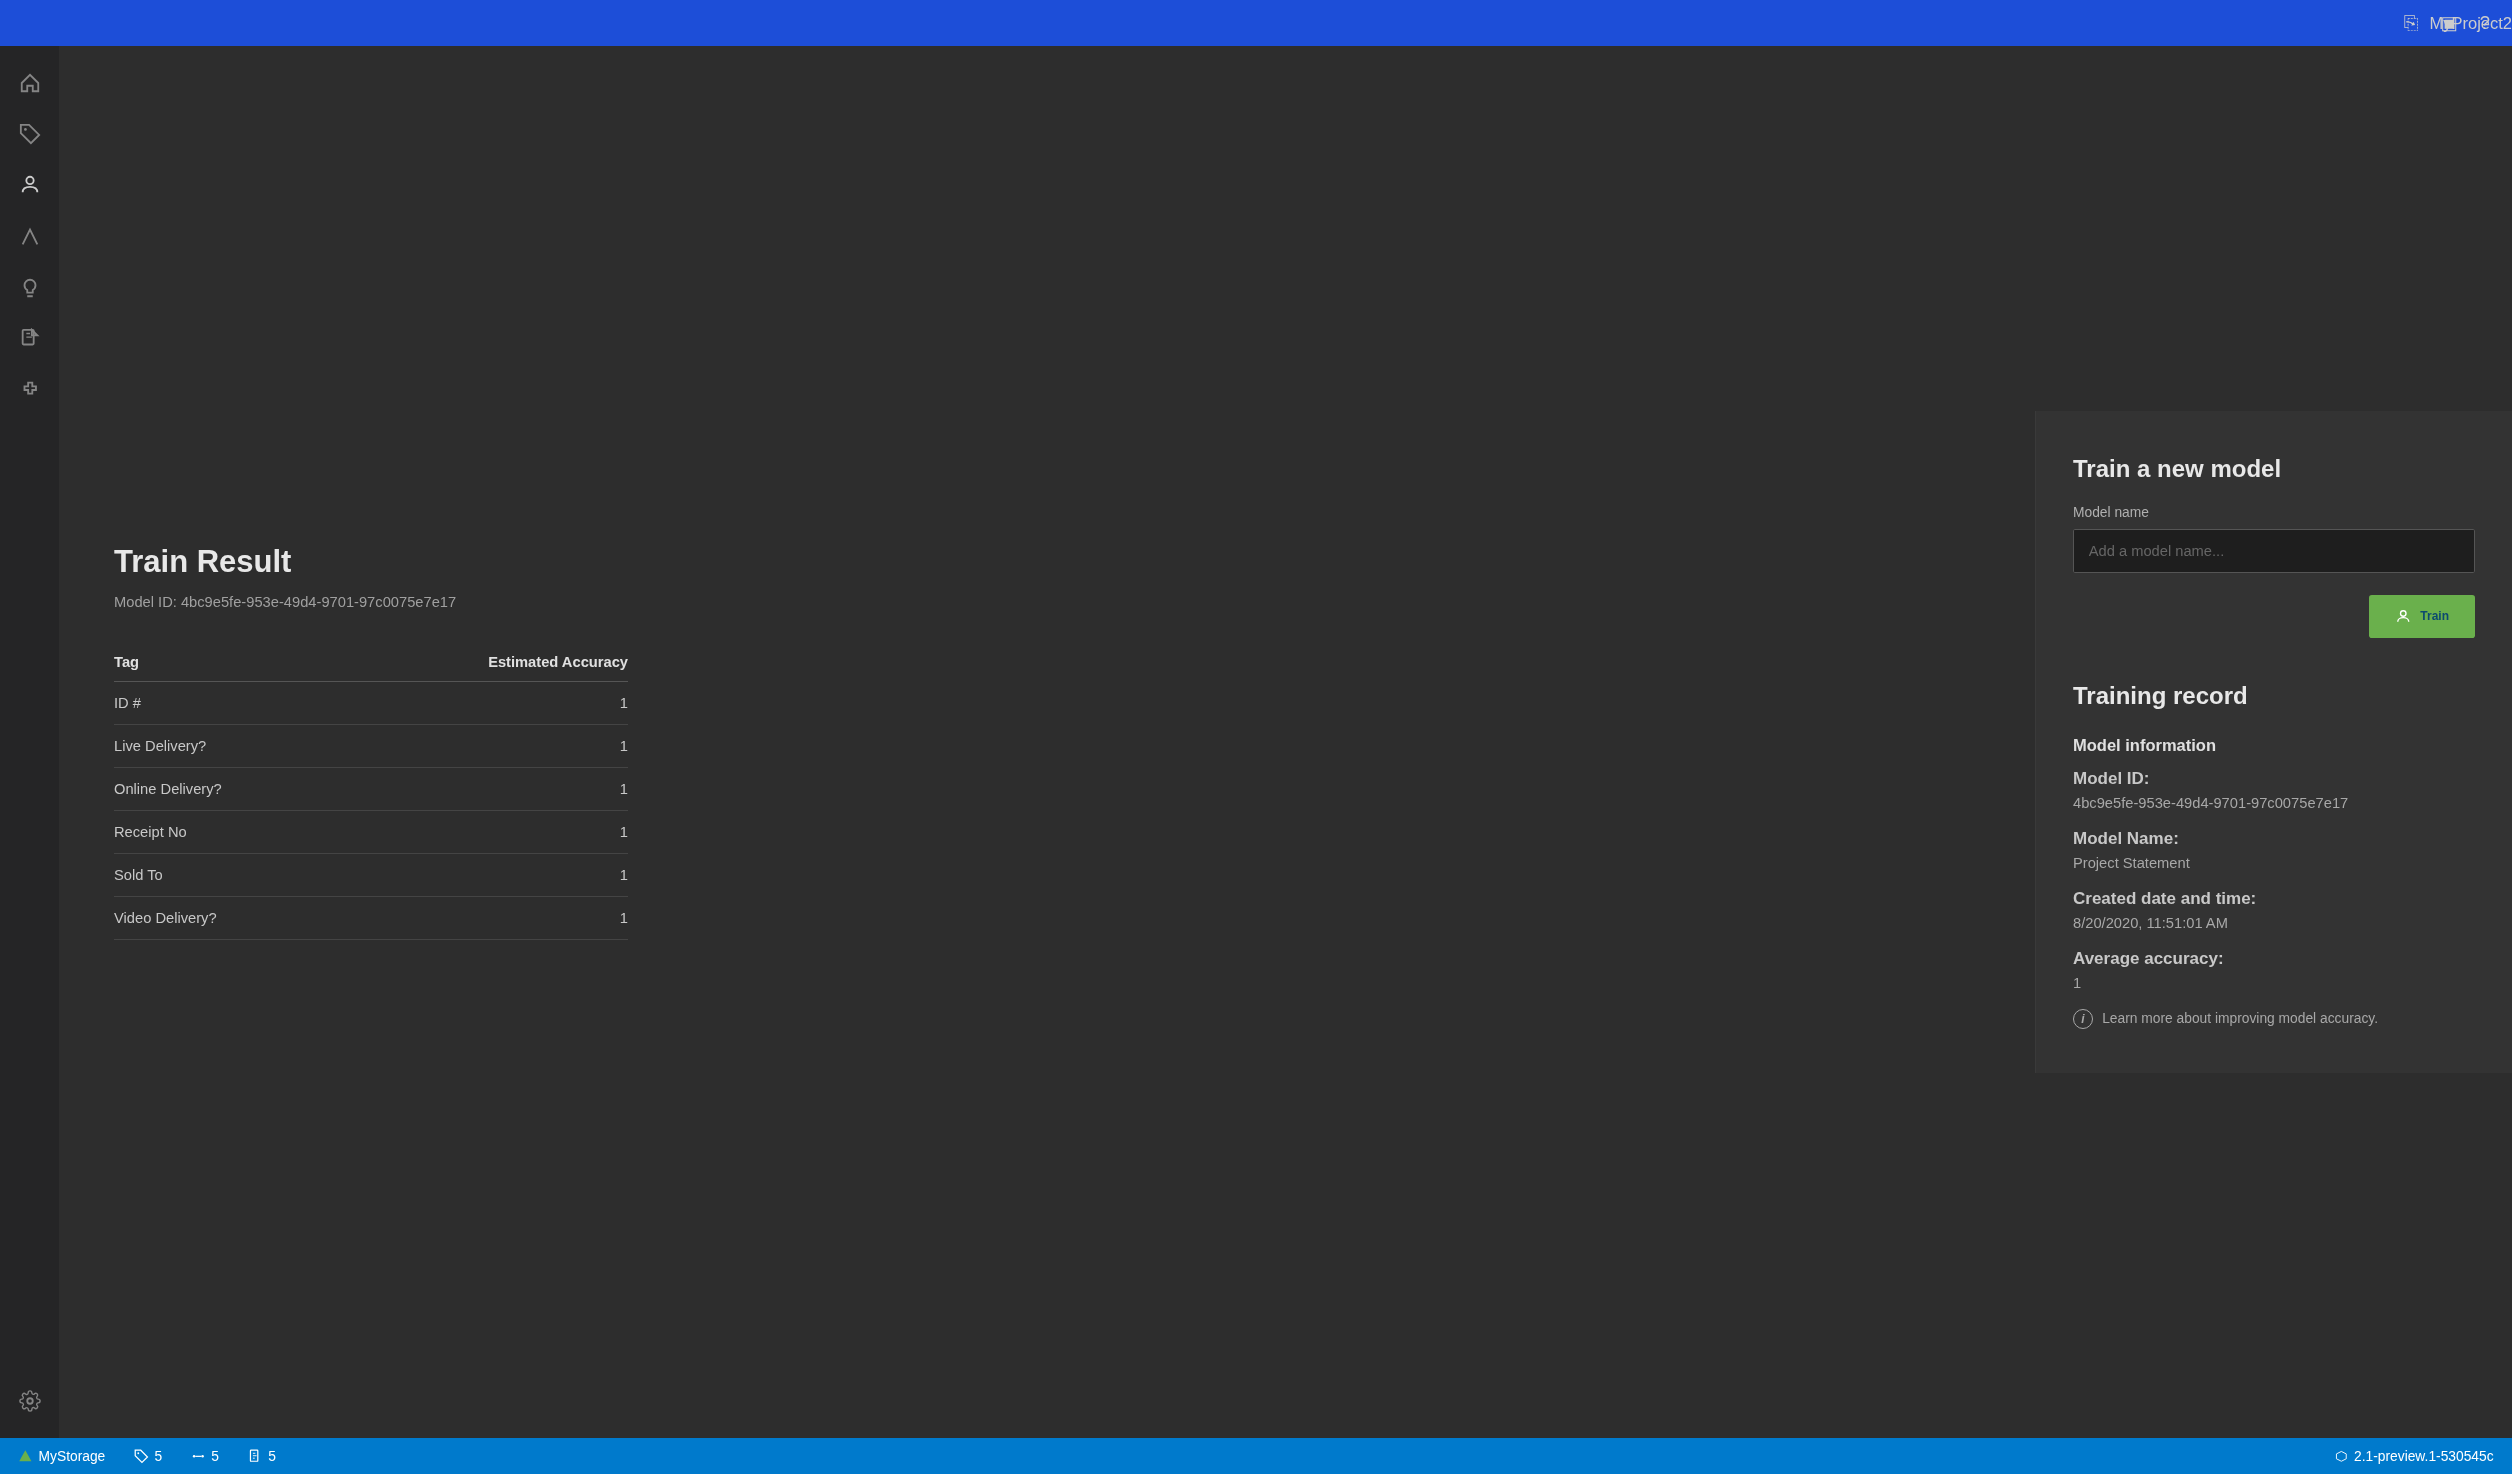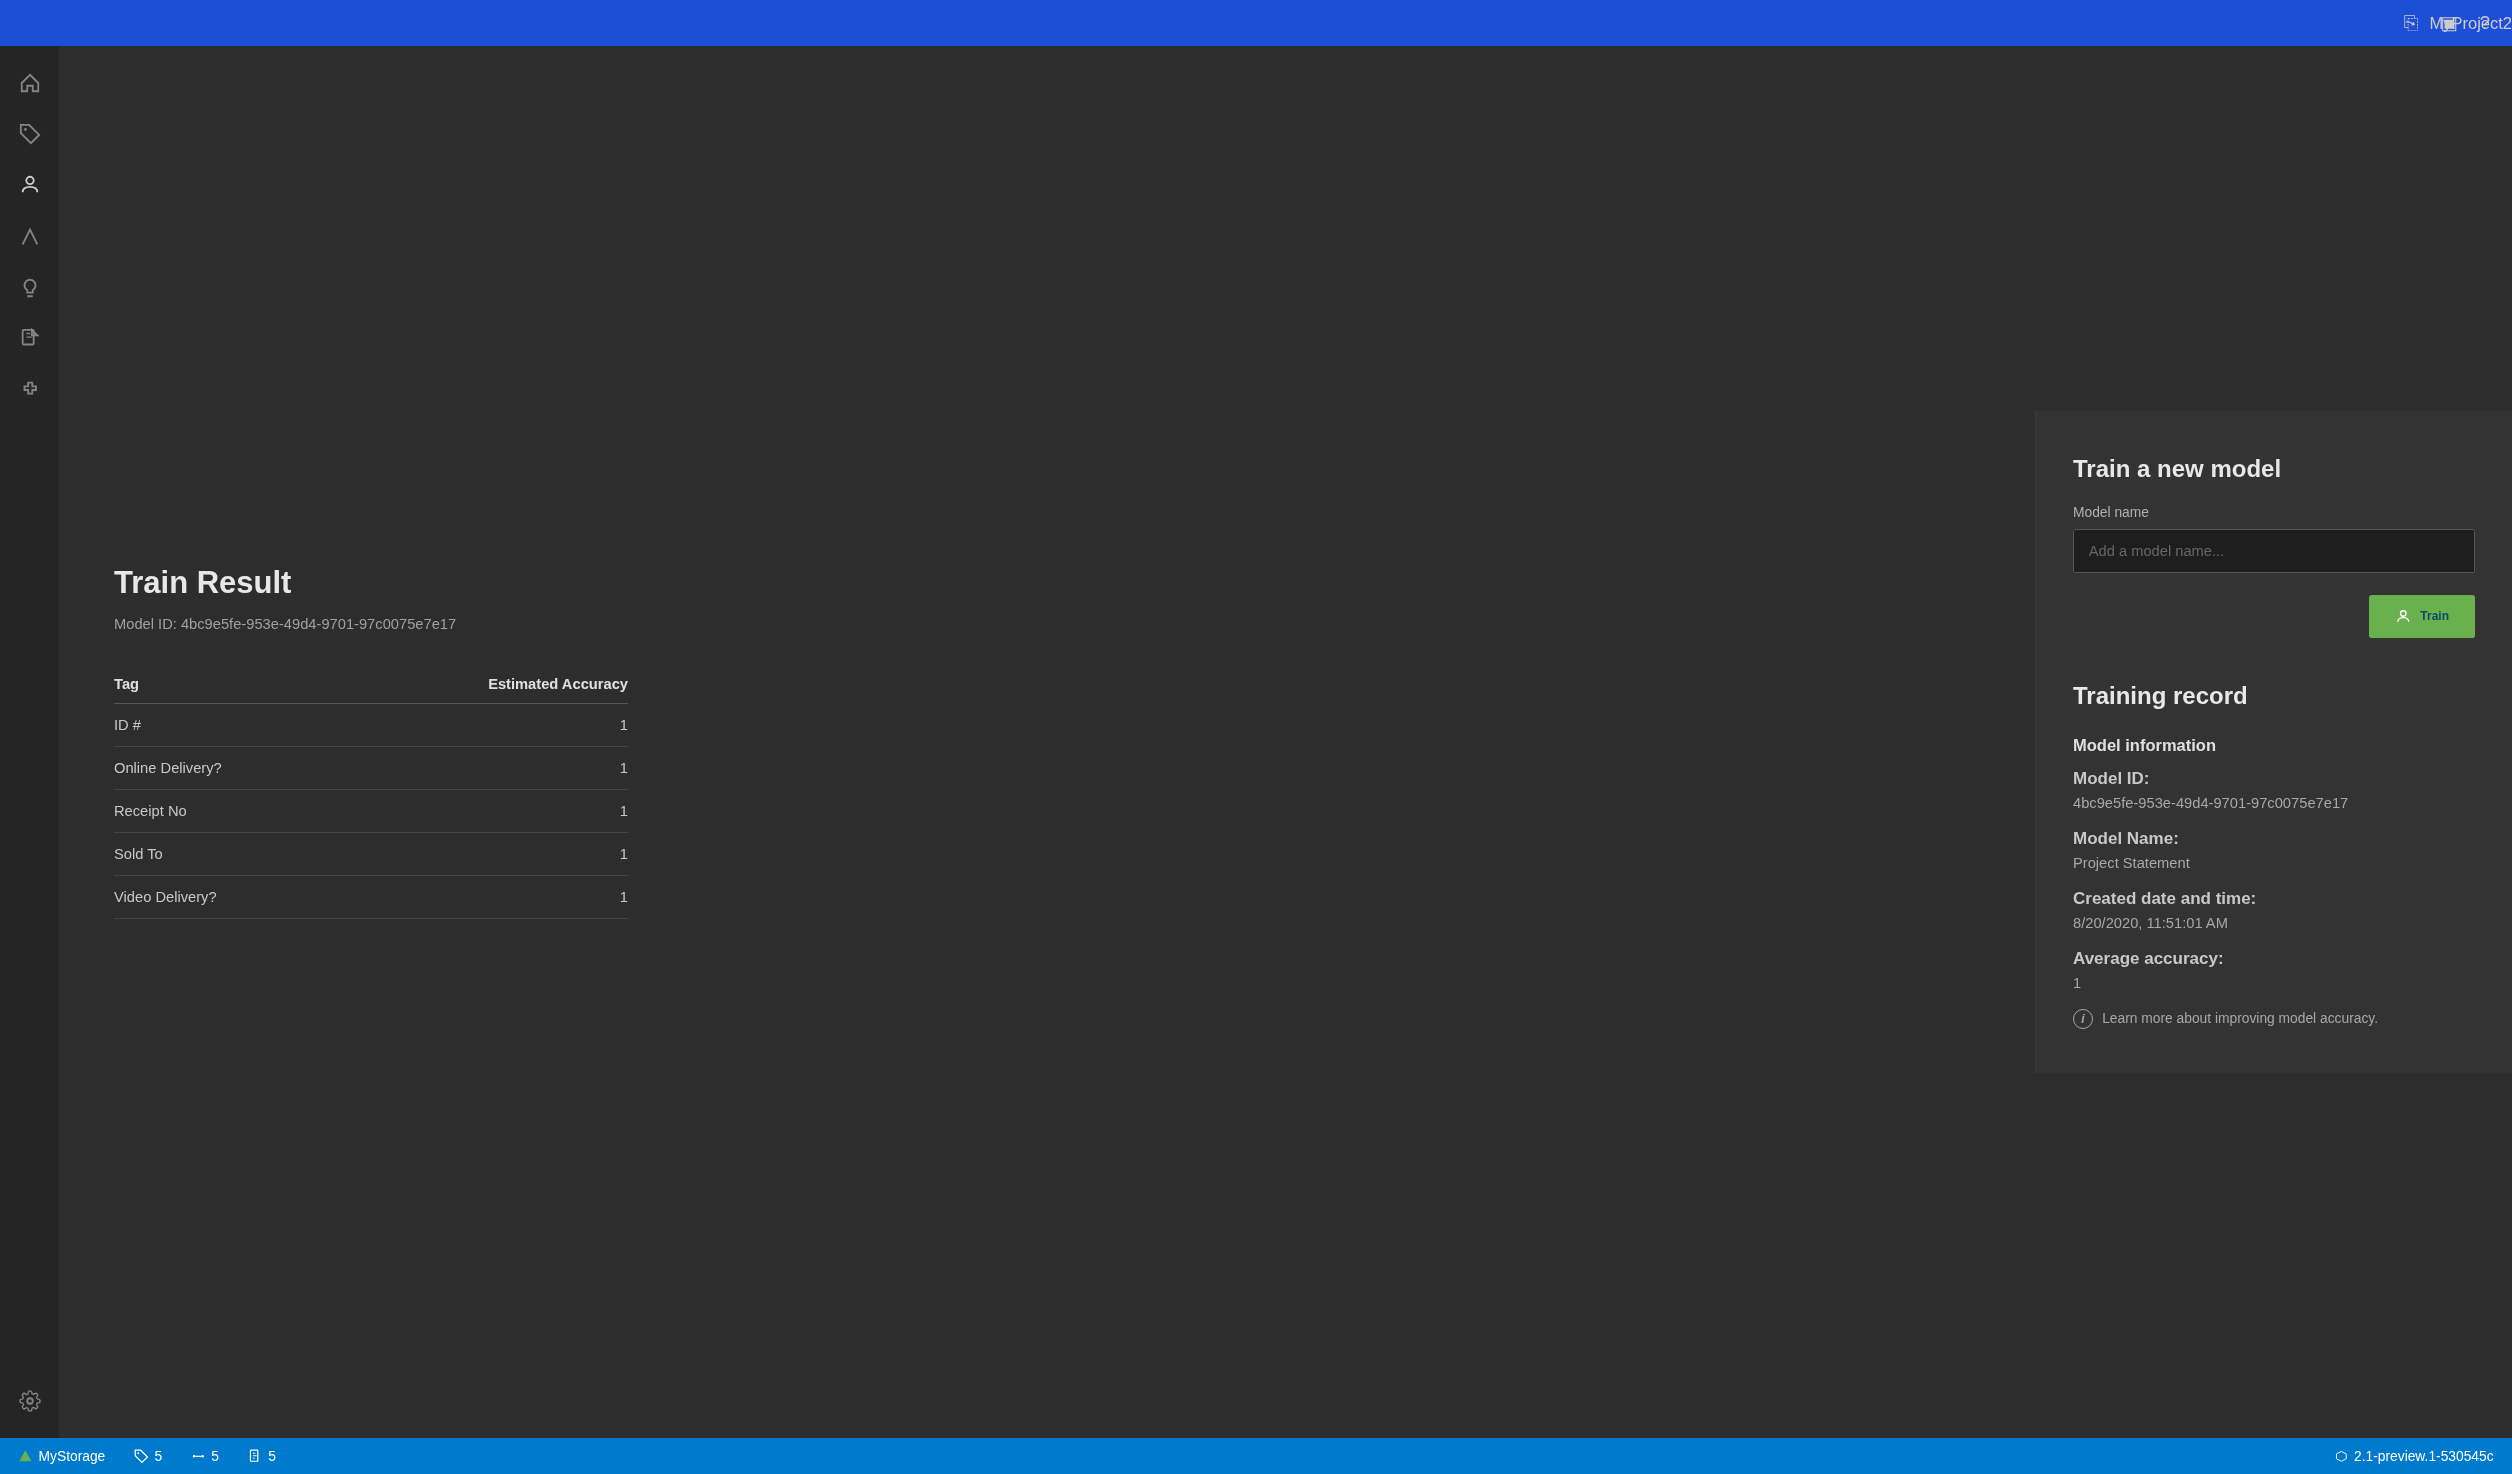--- a/index.html
+++ b/index.html
@@ -343,20 +343,24 @@
             <th>Tag</th>
             <th class="right">Estimated Accuracy</th>
           </tr>
         </thead>
         <tbody id="table-body">
         <tr>
       <td>ID #</td>
       <td class="right">1</td>
     </tr>
             <tr>
+      <td>Live Delivery?</td>
+      <td class="right">1</td>
+    </tr>
+            <tr>
       <td>Online Delivery?</td>
       <td class="right">1</td>
     </tr>
             <tr>
       <td>Receipt No</td>
       <td class="right">1</td>
     </tr>
             <tr>
       <td>Sold To</td>
       <td class="right">1</td>

